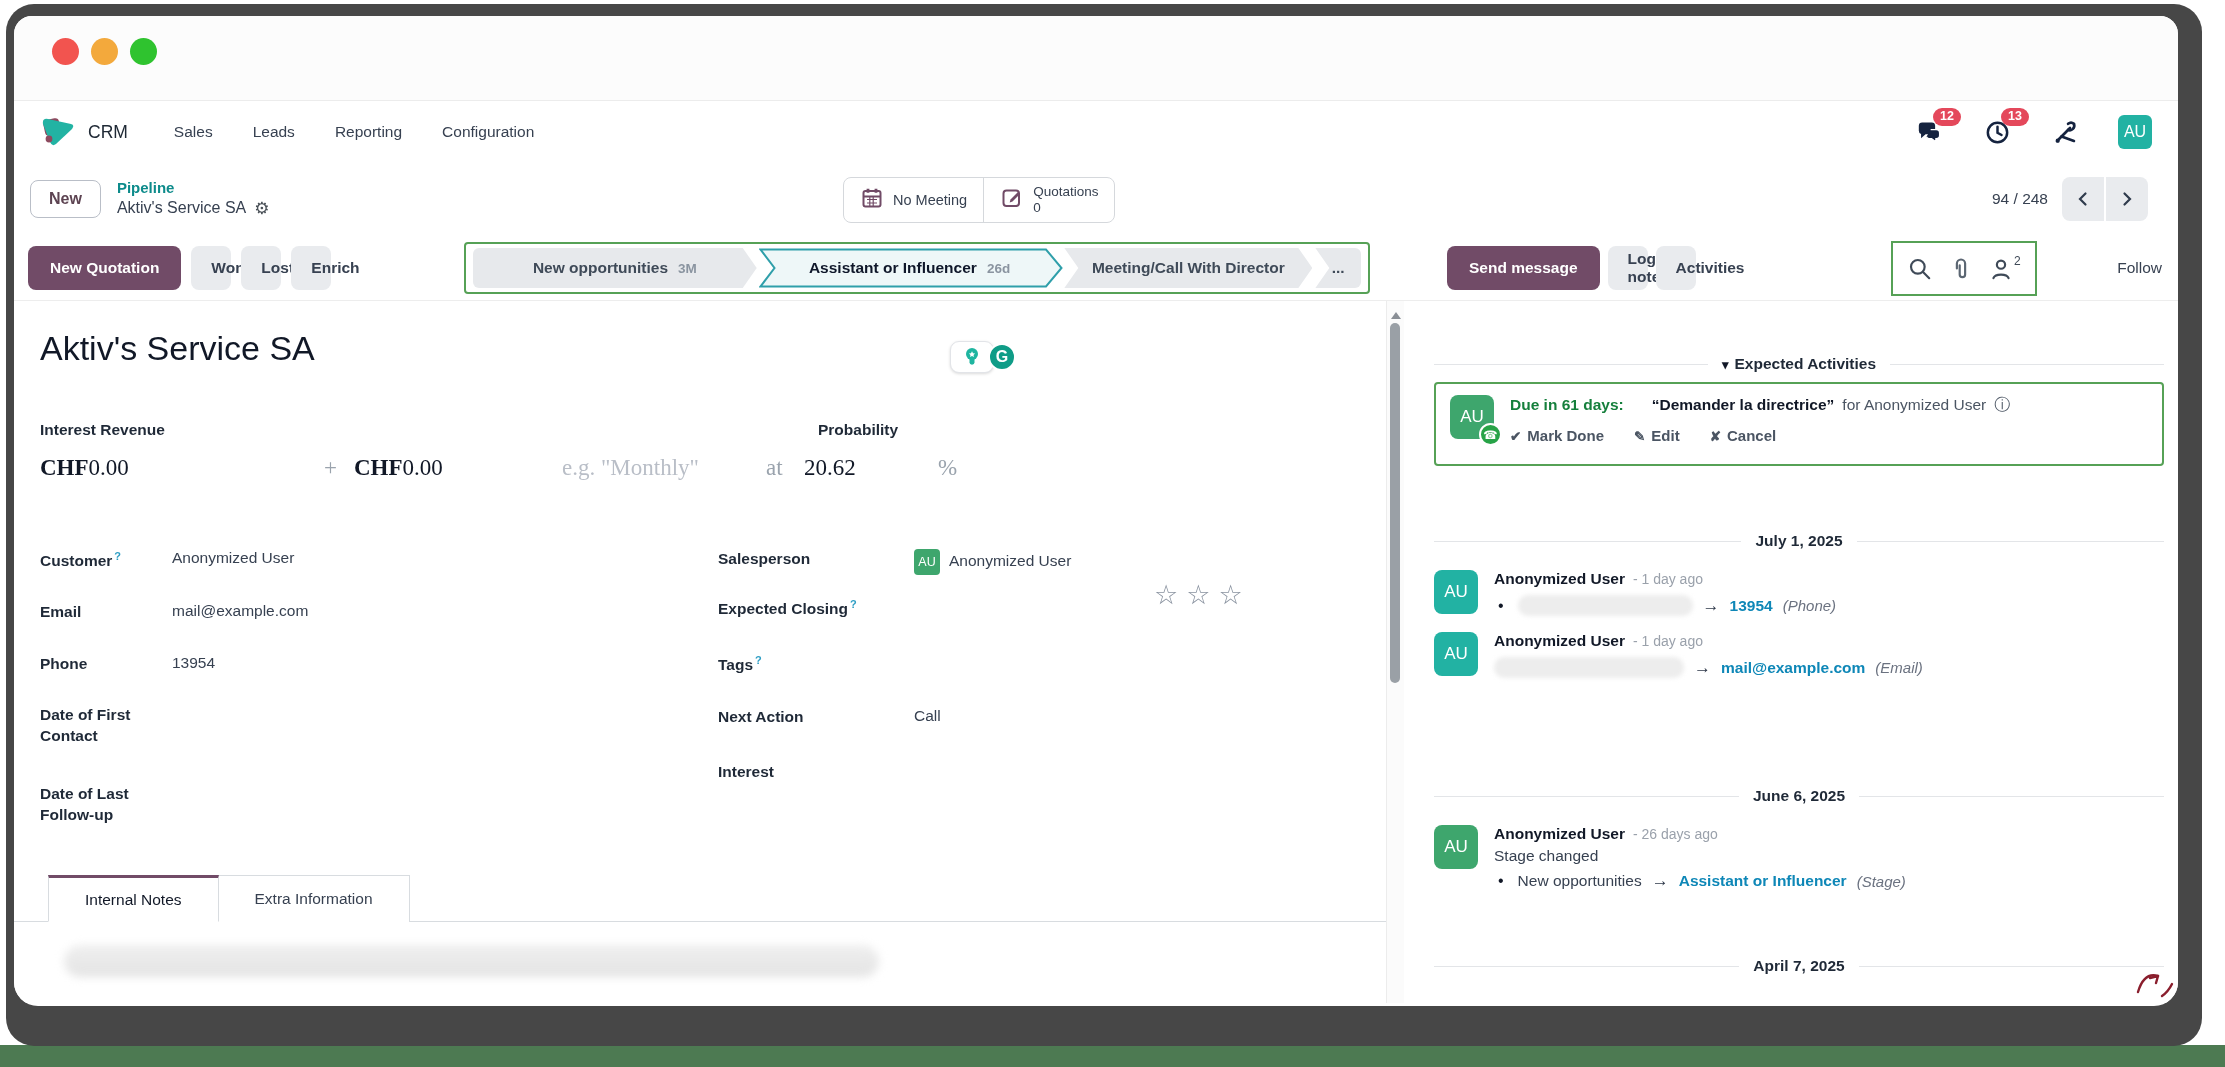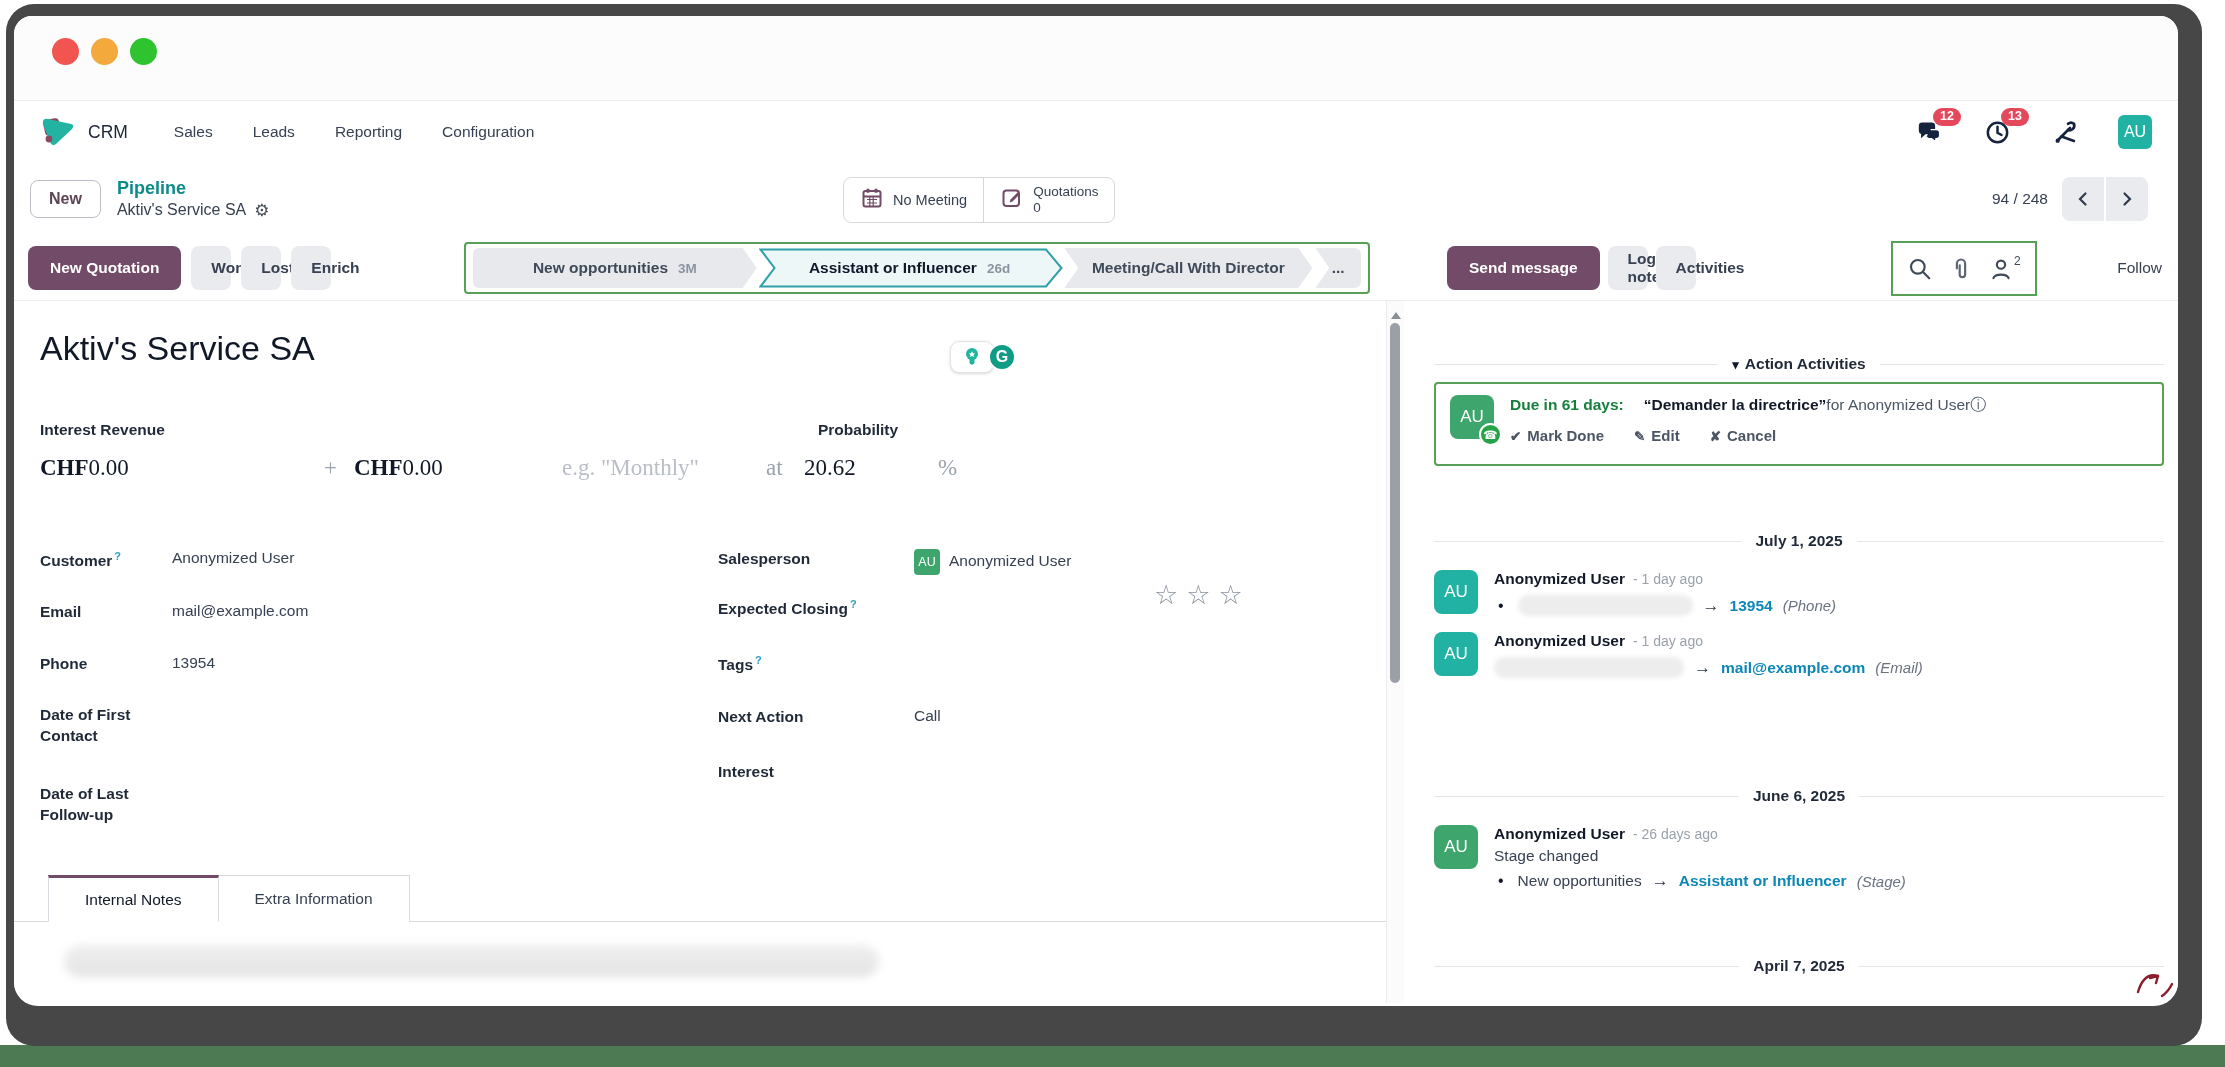--- a/index.html
+++ b/index.html
@@ -28,21 +28,21 @@
   .badge { position:absolute; top:-9px; right:-17px; background:#e4485b; color:#fff; font-size:12.5px;
     font-weight:bold; border-radius:999px; padding:2px 7px; line-height:1.1; }
   .avatar-sq { width:34px; height:34px; border-radius:6px; background:#22b2a3; color:#fff;
     display:flex; align-items:center; justify-content:center; font-size:16px; }
 
   
   .control-row { position:relative; height:72px; display:flex; align-items:center; padding:0 16px; background:#fff; }
   .new-btn { border:1px solid #b9bec7; background:#fff; color:#5d4452; font-weight:700; font-size:16px;
     padding:9px 18px; border-radius:8px; cursor:pointer; }
   .breadcrumbs { margin-left:16px; line-height:1.25; }
-  .bc-parent { color:#0d8b8b; font-size:18px; font-weight:700; }
+  .bc-parent { color:#0d8b8b; font-size:15px; font-weight:700; }
   .bc-current-row { display:flex; align-items:center; gap:8px; }
   .bc-current { color:#374151; font-size:16px; }
   .gear { color:#495057; font-size:17px; cursor:pointer; }
   .meeting-group { position:absolute; left:829px; top:14px; display:flex; border:1px solid #d5d8dc;
     border-radius:8px; background:#fff; height:46px; }
   .mg-btn { display:flex; align-items:center; gap:9px; padding:0 16px; cursor:pointer; }
   .mg-btn + .mg-btn { border-left:1px solid #d5d8dc; }
   .mg-label { font-size:14.5px; color:#374151; }
   .mg-stack { display:flex; flex-direction:column; line-height:1.15; font-size:13.5px; color:#374151; }
   .pager { position:absolute; right:30px; top:14px; display:flex; align-items:center; gap:14px; }
@@ -135,21 +135,21 @@
   .pa-header .d-txt .tri { font-size:13px; margin-right:6px; color:#111827; }
   .activity-box { margin-top:7px; border:2px solid #56a156; border-radius:4px; padding:11px 14px;
     display:flex; gap:16px; align-items:flex-start; min-height:84px; }
   .av { width:44px; height:44px; border-radius:8px; color:#fff; font-size:17px; display:flex;
     align-items:center; justify-content:center; flex:none; }
   .av.teal { background:#22b2a3; } .av.green { background:#3ea66d; }
   .av-wrap { position:relative; flex:none; }
   .av-badge { position:absolute; right:-8px; bottom:-7px; width:23px; height:23px; border-radius:50%;
     background:#27a347; border:2px solid #fff; color:#fff; font-size:11.5px; display:flex;
     align-items:center; justify-content:center; }
-  .act-line1 { display:flex; align-items:baseline; flex-wrap:wrap; font-size:15.5px; }
+  .act-line1 { display:flex; align-items:baseline; gap:8px; flex-wrap:wrap; font-size:15.5px; }
   .due { color:#157f3c; font-weight:700; }
   .act-summary { color:#111827; font-weight:700;margin-left:20px; }
   .act-for { color:#4b5563; }
   .info-ic { color:#4b5563; font-size:16px; }
   .act-line2 { display:flex; gap:30px; margin-top:11px; font-size:15px; color:#4b5563; font-weight:600; }
   .act-line2 .a-ic { margin-right:6px; font-size:13.5px; }
   .act-line2 span { cursor:pointer; }
 
   .msg { display:flex; gap:16px; }
   .msg-head { display:flex; align-items:baseline; gap:8px; }
@@ -423,21 +423,21 @@
 
       <div class="v-scroll">
         <div class="up"></div>
         <div class="thumb"></div>
       </div>
 
       <div class="right-pane">
 
         <div class="divider-row pa-header">
           <span class="line"></span>
-          <span class="d-txt"><span class="tri">▾</span><span>Action Activities</span></span>
+          <span class="d-txt"><span class="tri">▾</span><span>Expected Activities</span></span>
           <span class="line"></span>
         </div>
 
         <div class="activity-box">
           <div class="av-wrap">
             <div class="av green">AU</div>
             <div class="av-badge">☎</div>
           </div>
           <div>
             <div class="act-line1">

